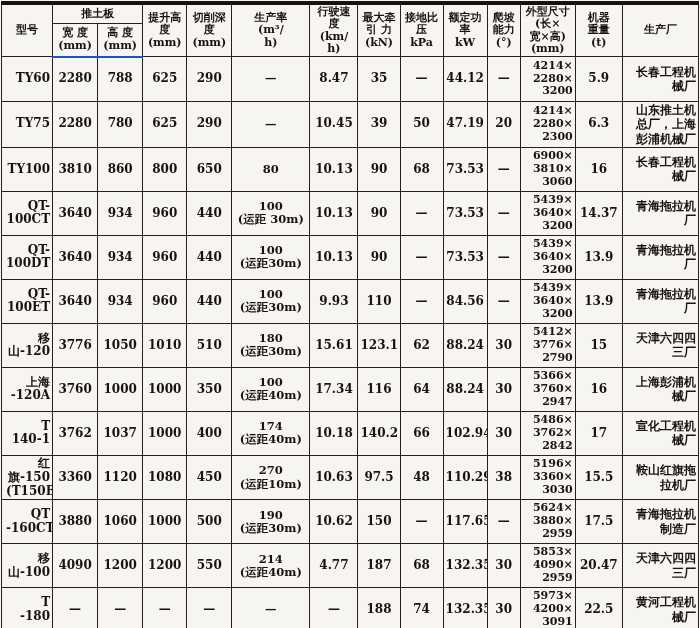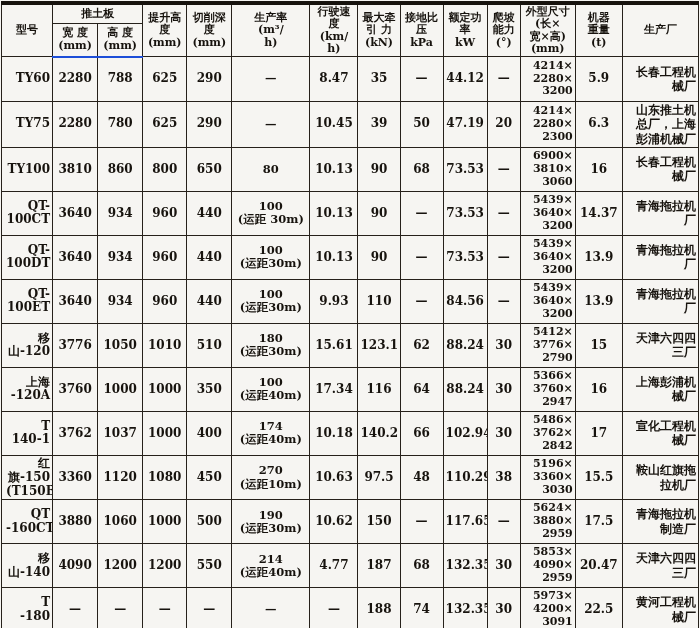--- a/index.html
+++ b/index.html
@@ -329,21 +329,21 @@
           <td class="c8">—</td>
           <td class="c9">117.65</td>
           <td class="c10">—</td>
           <td class="c11">5624×
 3880×
 2959</td>
           <td class="c12">17.5</td>
           <td class="c13">青海拖拉机制造厂</td>
         </tr>
         <tr>
-          <td class="c0">移山-140</td>
+          <td class="c0">移山-100</td>
           <td class="c1">4090</td>
           <td class="c2">1200</td>
           <td class="c3">1200</td>
           <td class="c4">550</td>
           <td class="c5">214
 (运距40m)</td>
           <td class="c6">4.77</td>
           <td class="c7">187</td>
           <td class="c8">68</td>
           <td class="c9">132.35</td>

